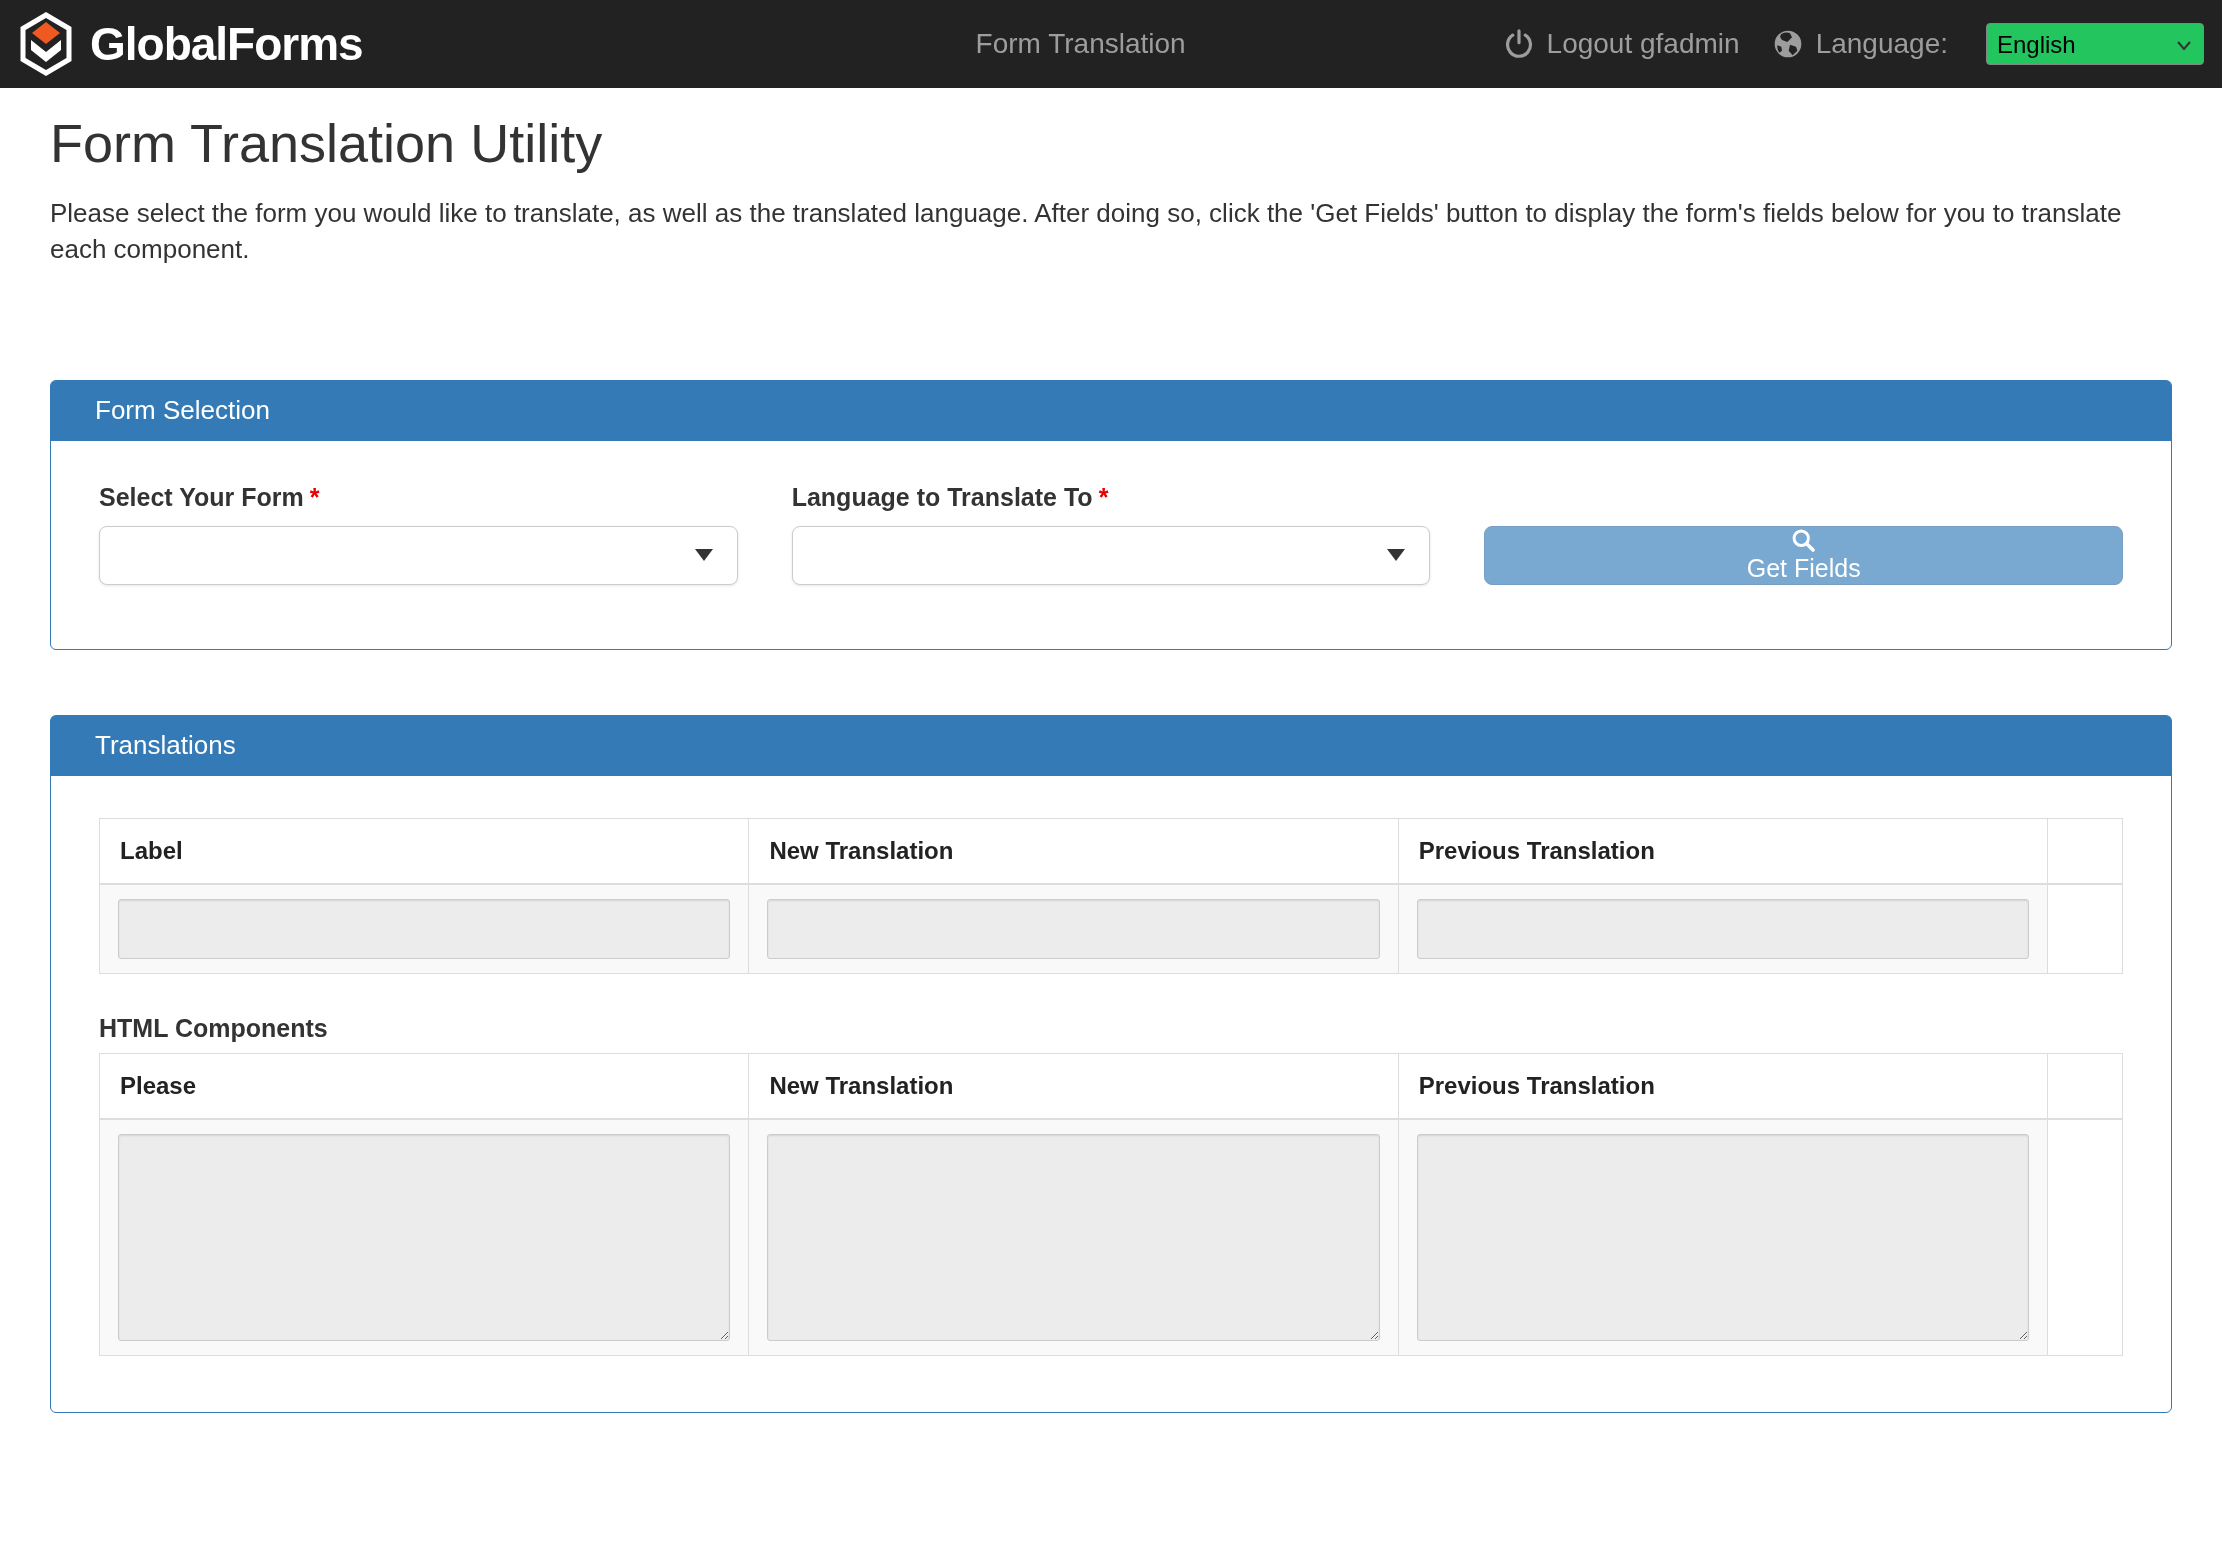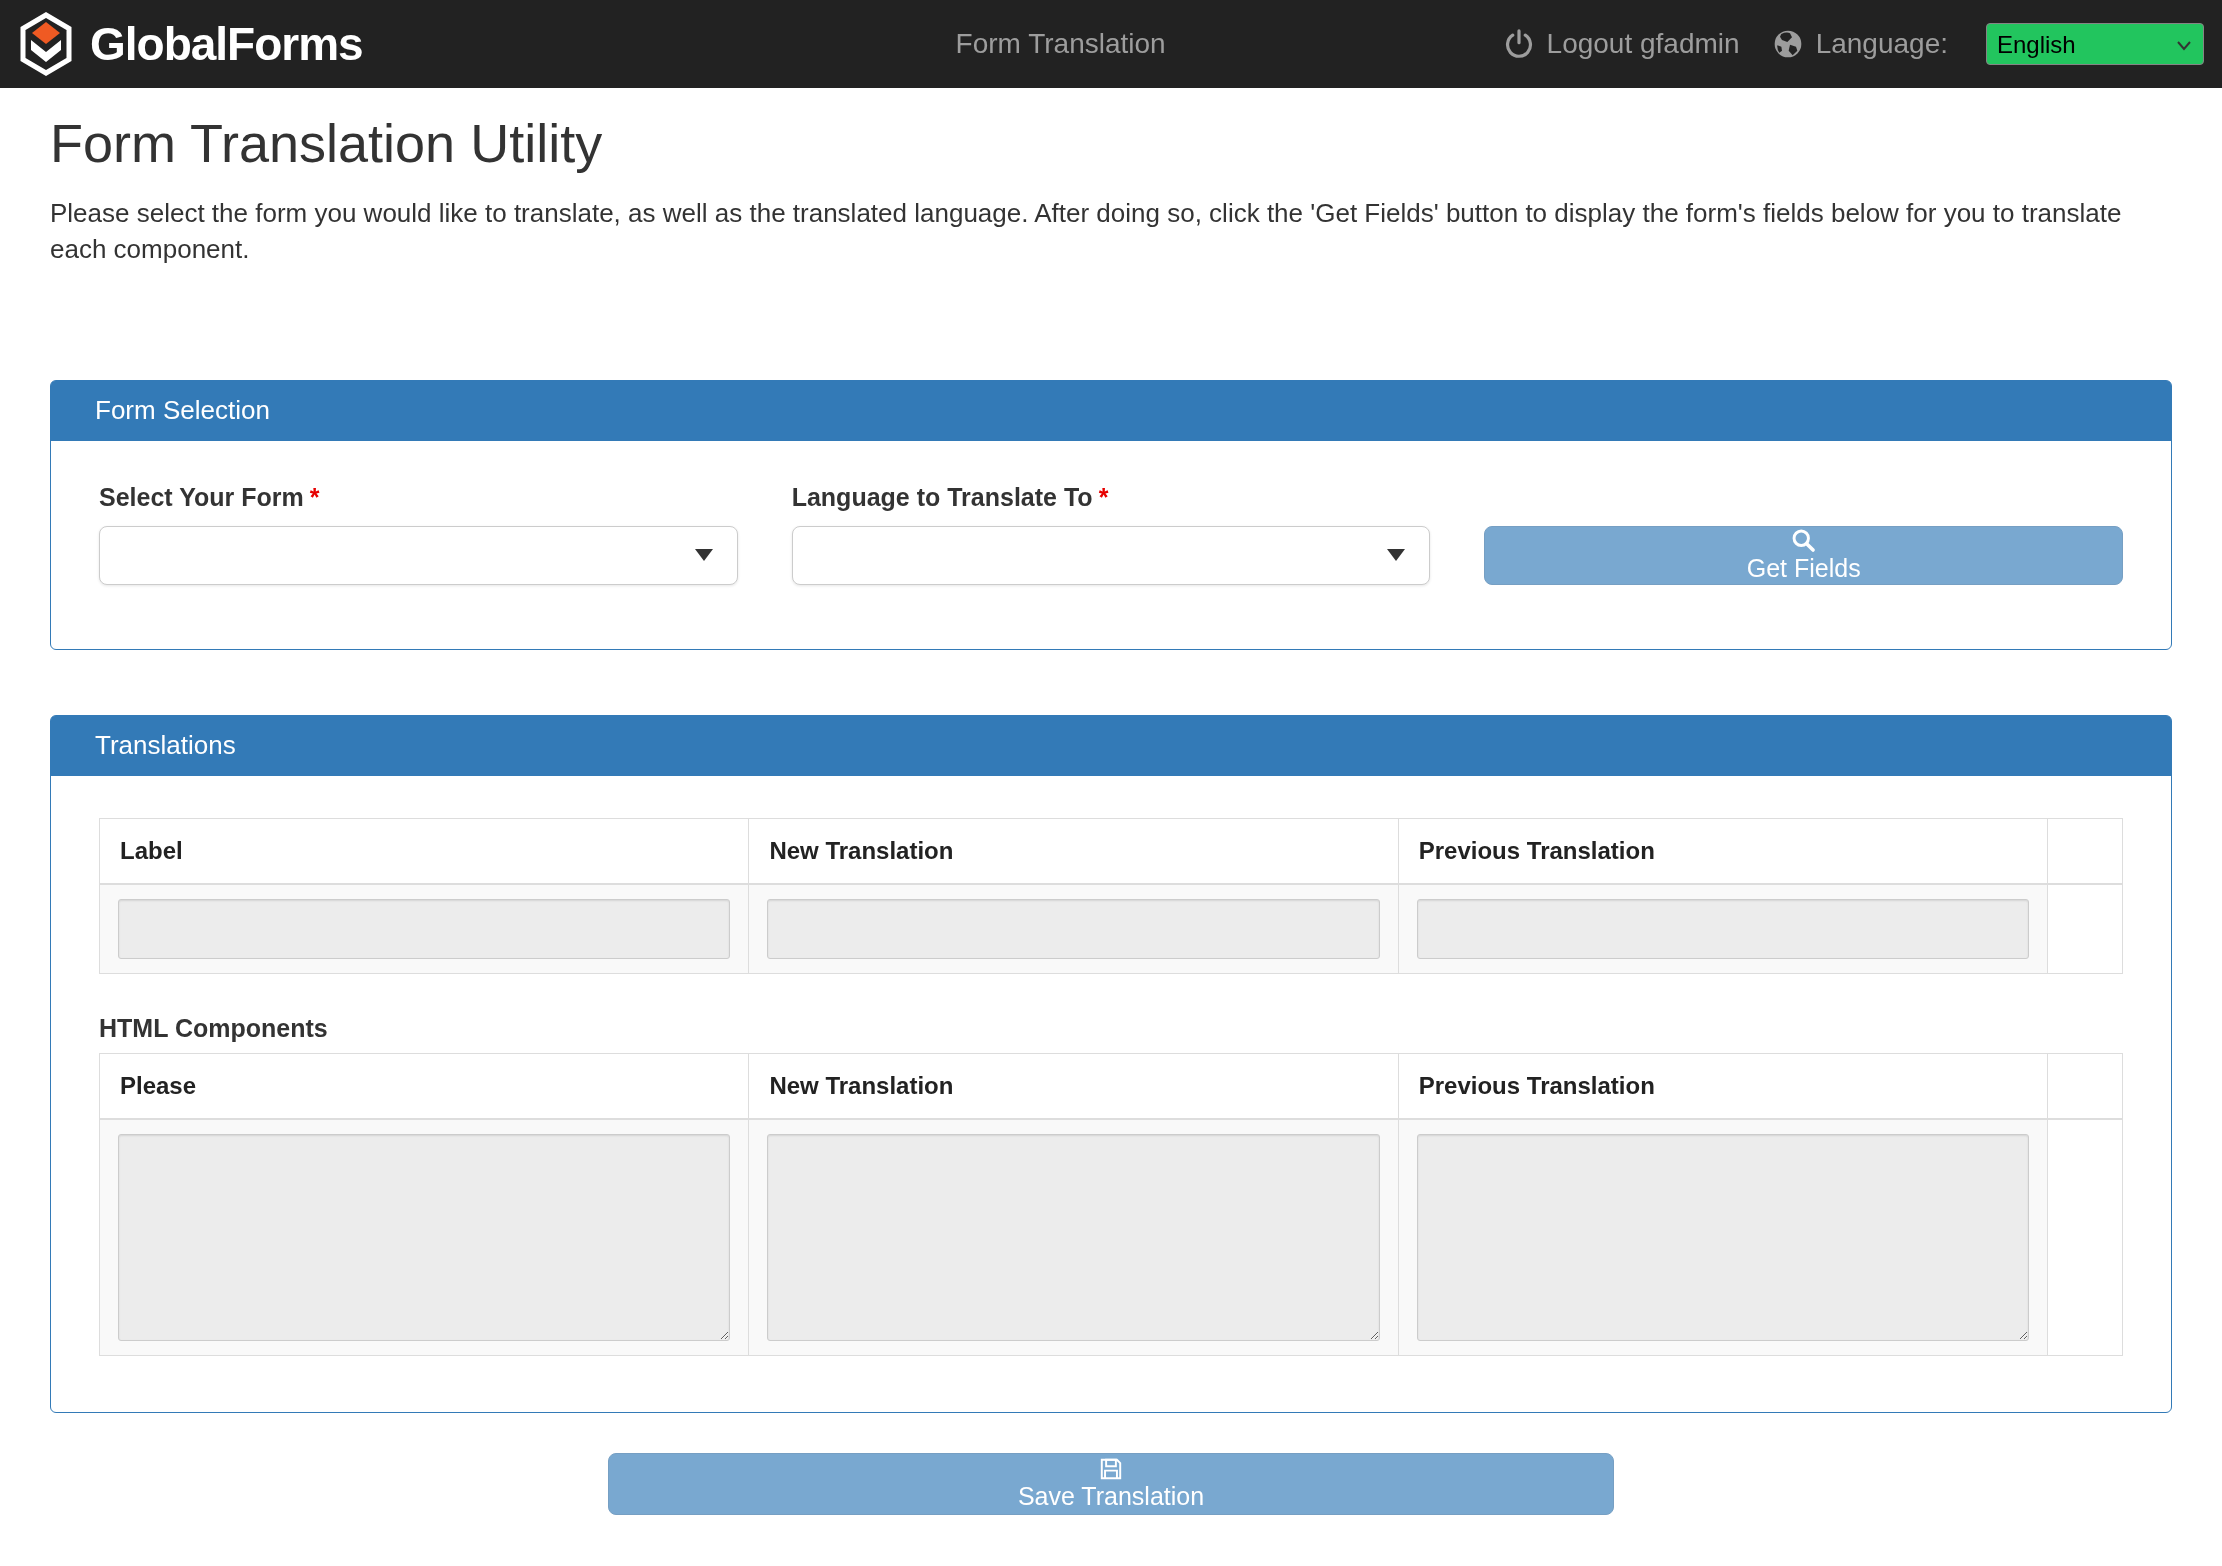--- a/index.html
+++ b/index.html
@@ -12,21 +12,21 @@
 
   
   .navbar {
     height: 88px; background: #222;
     display: flex; align-items: center;
     padding: 0 18px 0 20px;
   }
   .brand { display: flex; align-items: center; gap: 18px; }
   .brand-text { color: #fff; font-size: 46px; font-weight: bold; letter-spacing: -1px; }
   .nav-center {
-    margin: 0 auto; position: relative; left: 128px;
+    margin: 0 auto; position: relative; left: 148px;
     color: #9d9d9d; font-size: 28px; cursor: pointer;
   }
   .nav-right { display: flex; align-items: center; gap: 32px; color: #9d9d9d; font-size: 28px; }
   .nav-right .nav-link { display: flex; align-items: center; gap: 12px; cursor: pointer; }
   .lang-wrap { position: relative; width: 218px; height: 42px; margin-left: 6px; }
   .lang-wrap select {
     width: 100%; height: 100%;
     font-family: "Liberation Sans", sans-serif; font-size: 24px; color: #000;
     background: #22c55e; border: 1px solid #858585; border-radius: 4px;
     padding: 0 40px 0 10px; appearance: none; -webkit-appearance: none;
@@ -263,26 +263,14 @@
                 <textarea class="form-control" readonly="" style=""></textarea>
               </td>
             <td class="spacer"></td>
           </tr>
         </tbody>
       </table>
 
     </div>
   </div>
 
-  <div class="save-row">
-    <button class="btn">
-      <span>
-        <svg width="26" height="26" viewBox="0 0 24 24" fill="none" stroke="#fff" stroke-width="1.8">
-          <path d="M3.5 3.5 h14 l3 3 v14 h-17 z"></path>
-          <path d="M7.5 3.5 h9 v6 h-9 z"></path>
-          <path d="M6.5 20.5 v-7 h11 v7"></path>
-        </svg>
-      </span>
-      <span>Save Translation</span>
-    </button>
-  </div>
 
 </div>
 
 </body></html>

